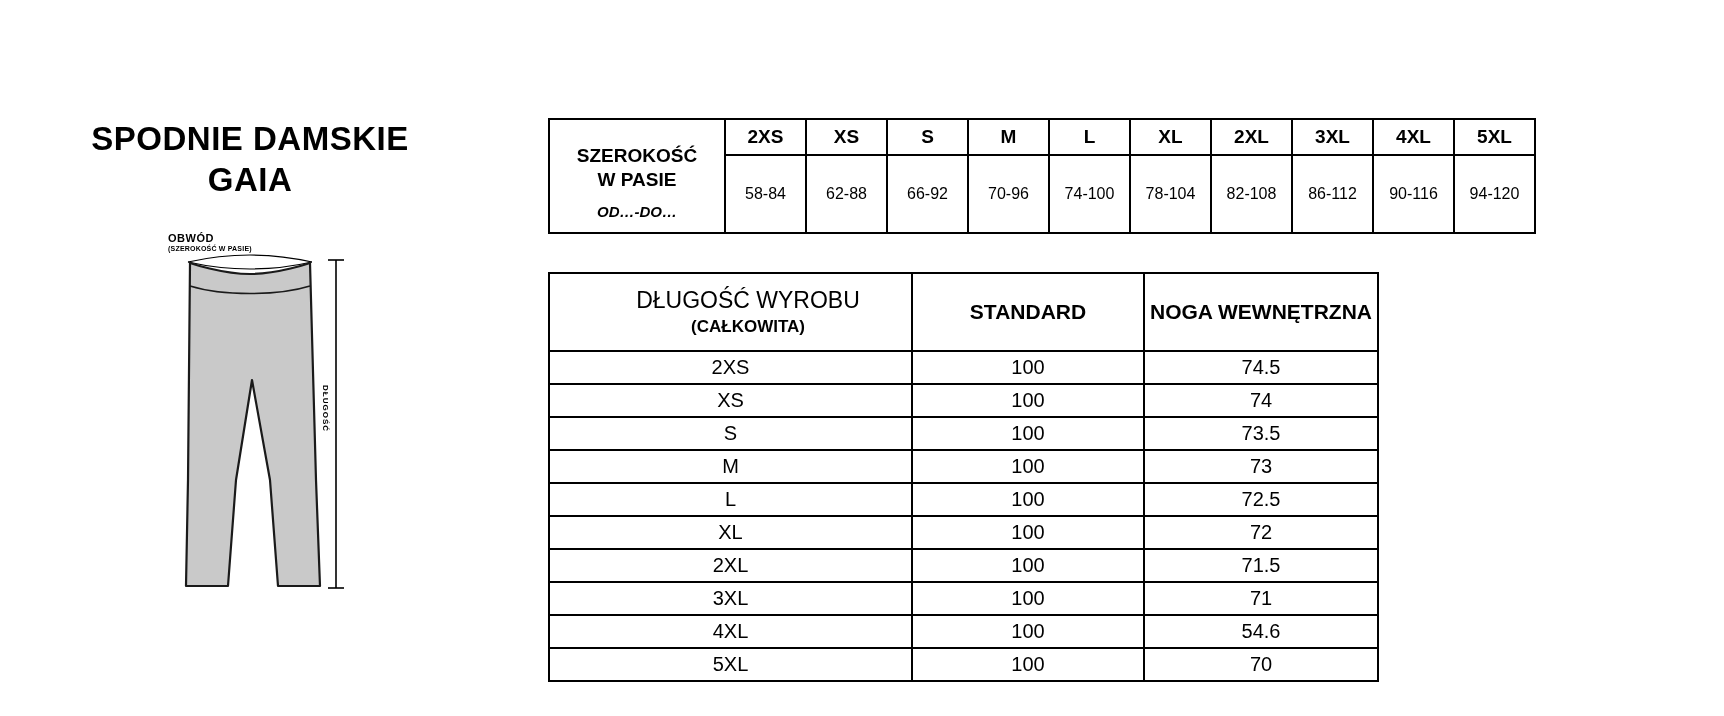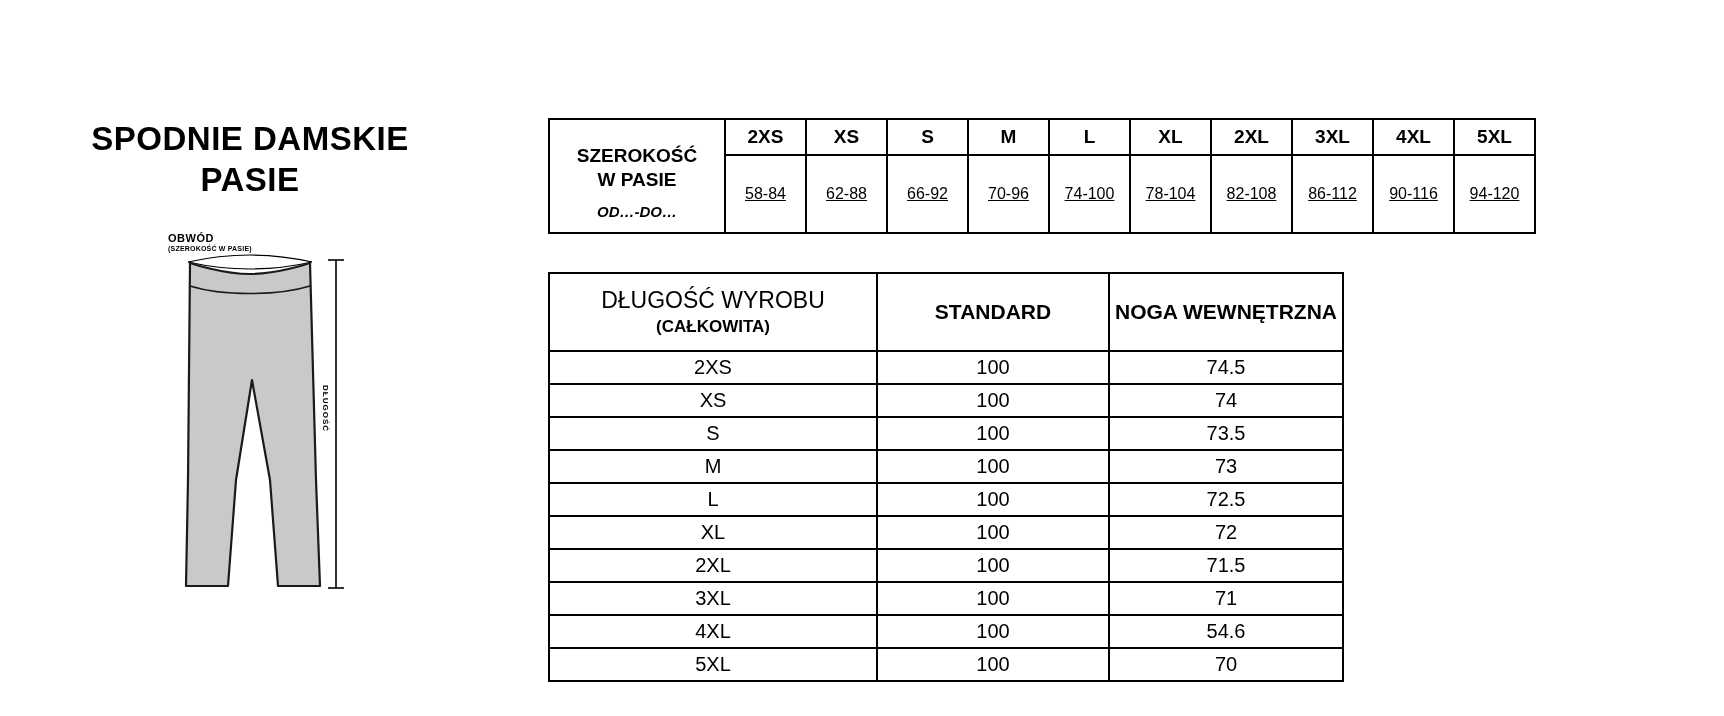--- a/index.html
+++ b/index.html
@@ -87,21 +87,20 @@
   }
   #waist-table .row-head td {
     height: 34px;
     font-size: 19px;
     font-weight: bold;
   }
   #waist-table .row-val td {
     height: 76px;
     font-size: 16px;
     font-weight: normal;
-    text-decoration: underline;
   }
   #waist-table .label-cell {
     width: 166px;
     font-size: 22px;
     font-weight: normal;
     line-height: 1.25;
     text-align: center;
     padding: 20px 4px 6px 4px;
   }
   #waist-table .label-cell .small {
@@ -129,20 +128,21 @@
   }
   #length-table .hdr td {
     height: 76px;
     font-weight: bold;
     font-size: 21px;
   }
   #length-table .hdr .main-label {
     font-weight: normal;
     font-size: 23px;
     line-height: 1.3;
+    padding-left: 35px;
   }
   #length-table .hdr .main-label .small {
     display: block;
     font-size: 17px;
     font-weight: bold;
   }
   #length-table .body-row td {
     height: 31px;
     font-size: 20px;
     font-weight: normal;
@@ -151,21 +151,21 @@
   #length-table .c1 { width: 230px; }
   #length-table .c2 { width: 232px; }
 </style>
 </head>
 <body>
 
 <div id="left-panel">
 
   <div id="product-title">
     <span>SPODNIE DAMSKIE</span><br>
-    <span>PASIE</span>
+    <span>GAIA</span>
   </div>
 
   <div id="label-obwod">
     <span>OBWÓD</span>
     <span class="sub">(SZEROKOŚĆ W PASIE)</span>
   </div>
 
   <div id="label-dlugosc">DŁUGOŚĆ</div>
 
   <svg id="pants-figure" viewBox="0 0 220 390">

